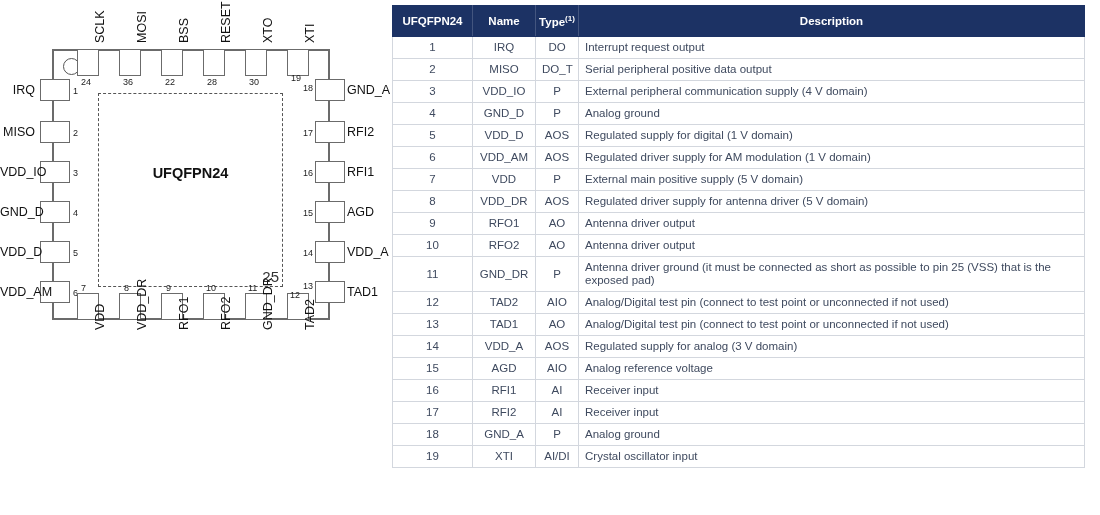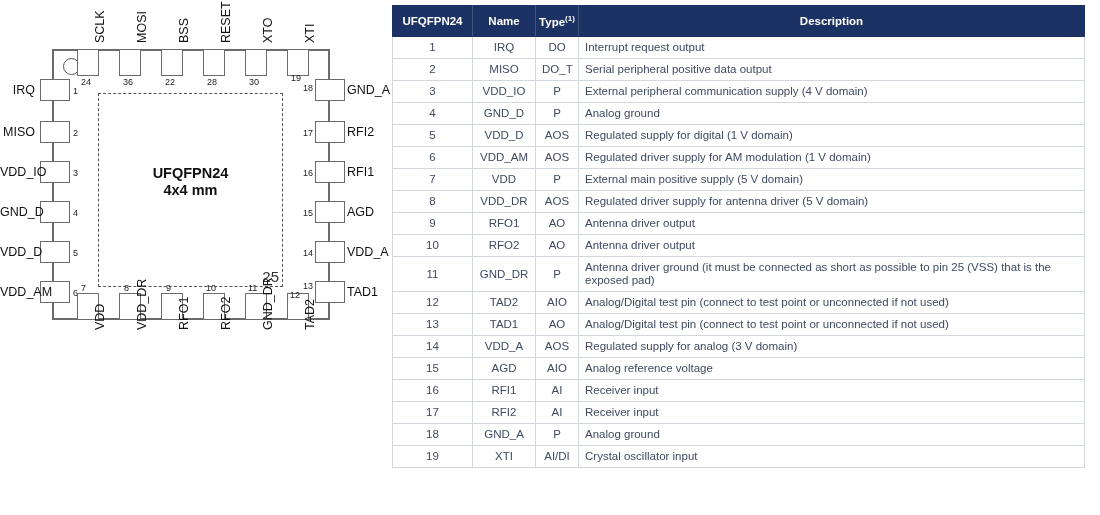--- a/index.html
+++ b/index.html
@@ -83,21 +83,20 @@
 <div class="page">
 
   <div class="diagram">
     <div class="chip-body"></div>
     <div class="dot-marker"></div>
     <div class="exposed-pad">
       <span class="pad-num">25</span>
     </div>
     <div class="center-label">
       <div>UFQFPN24</div>
-      <div>4x4 mm</div>
     </div>
 
     <div class="pad pad-top" style="left:77px;"></div>
     <div class="pad pad-top" style="left:119px;"></div>
     <div class="pad pad-top" style="left:161px;"></div>
     <div class="pad pad-top" style="left:203px;"></div>
     <div class="pad pad-top" style="left:245px;"></div>
     <div class="pad pad-top" style="left:287px;"></div>
 
     <div class="pnum" style="left:81px;top:77px;">24</div>

